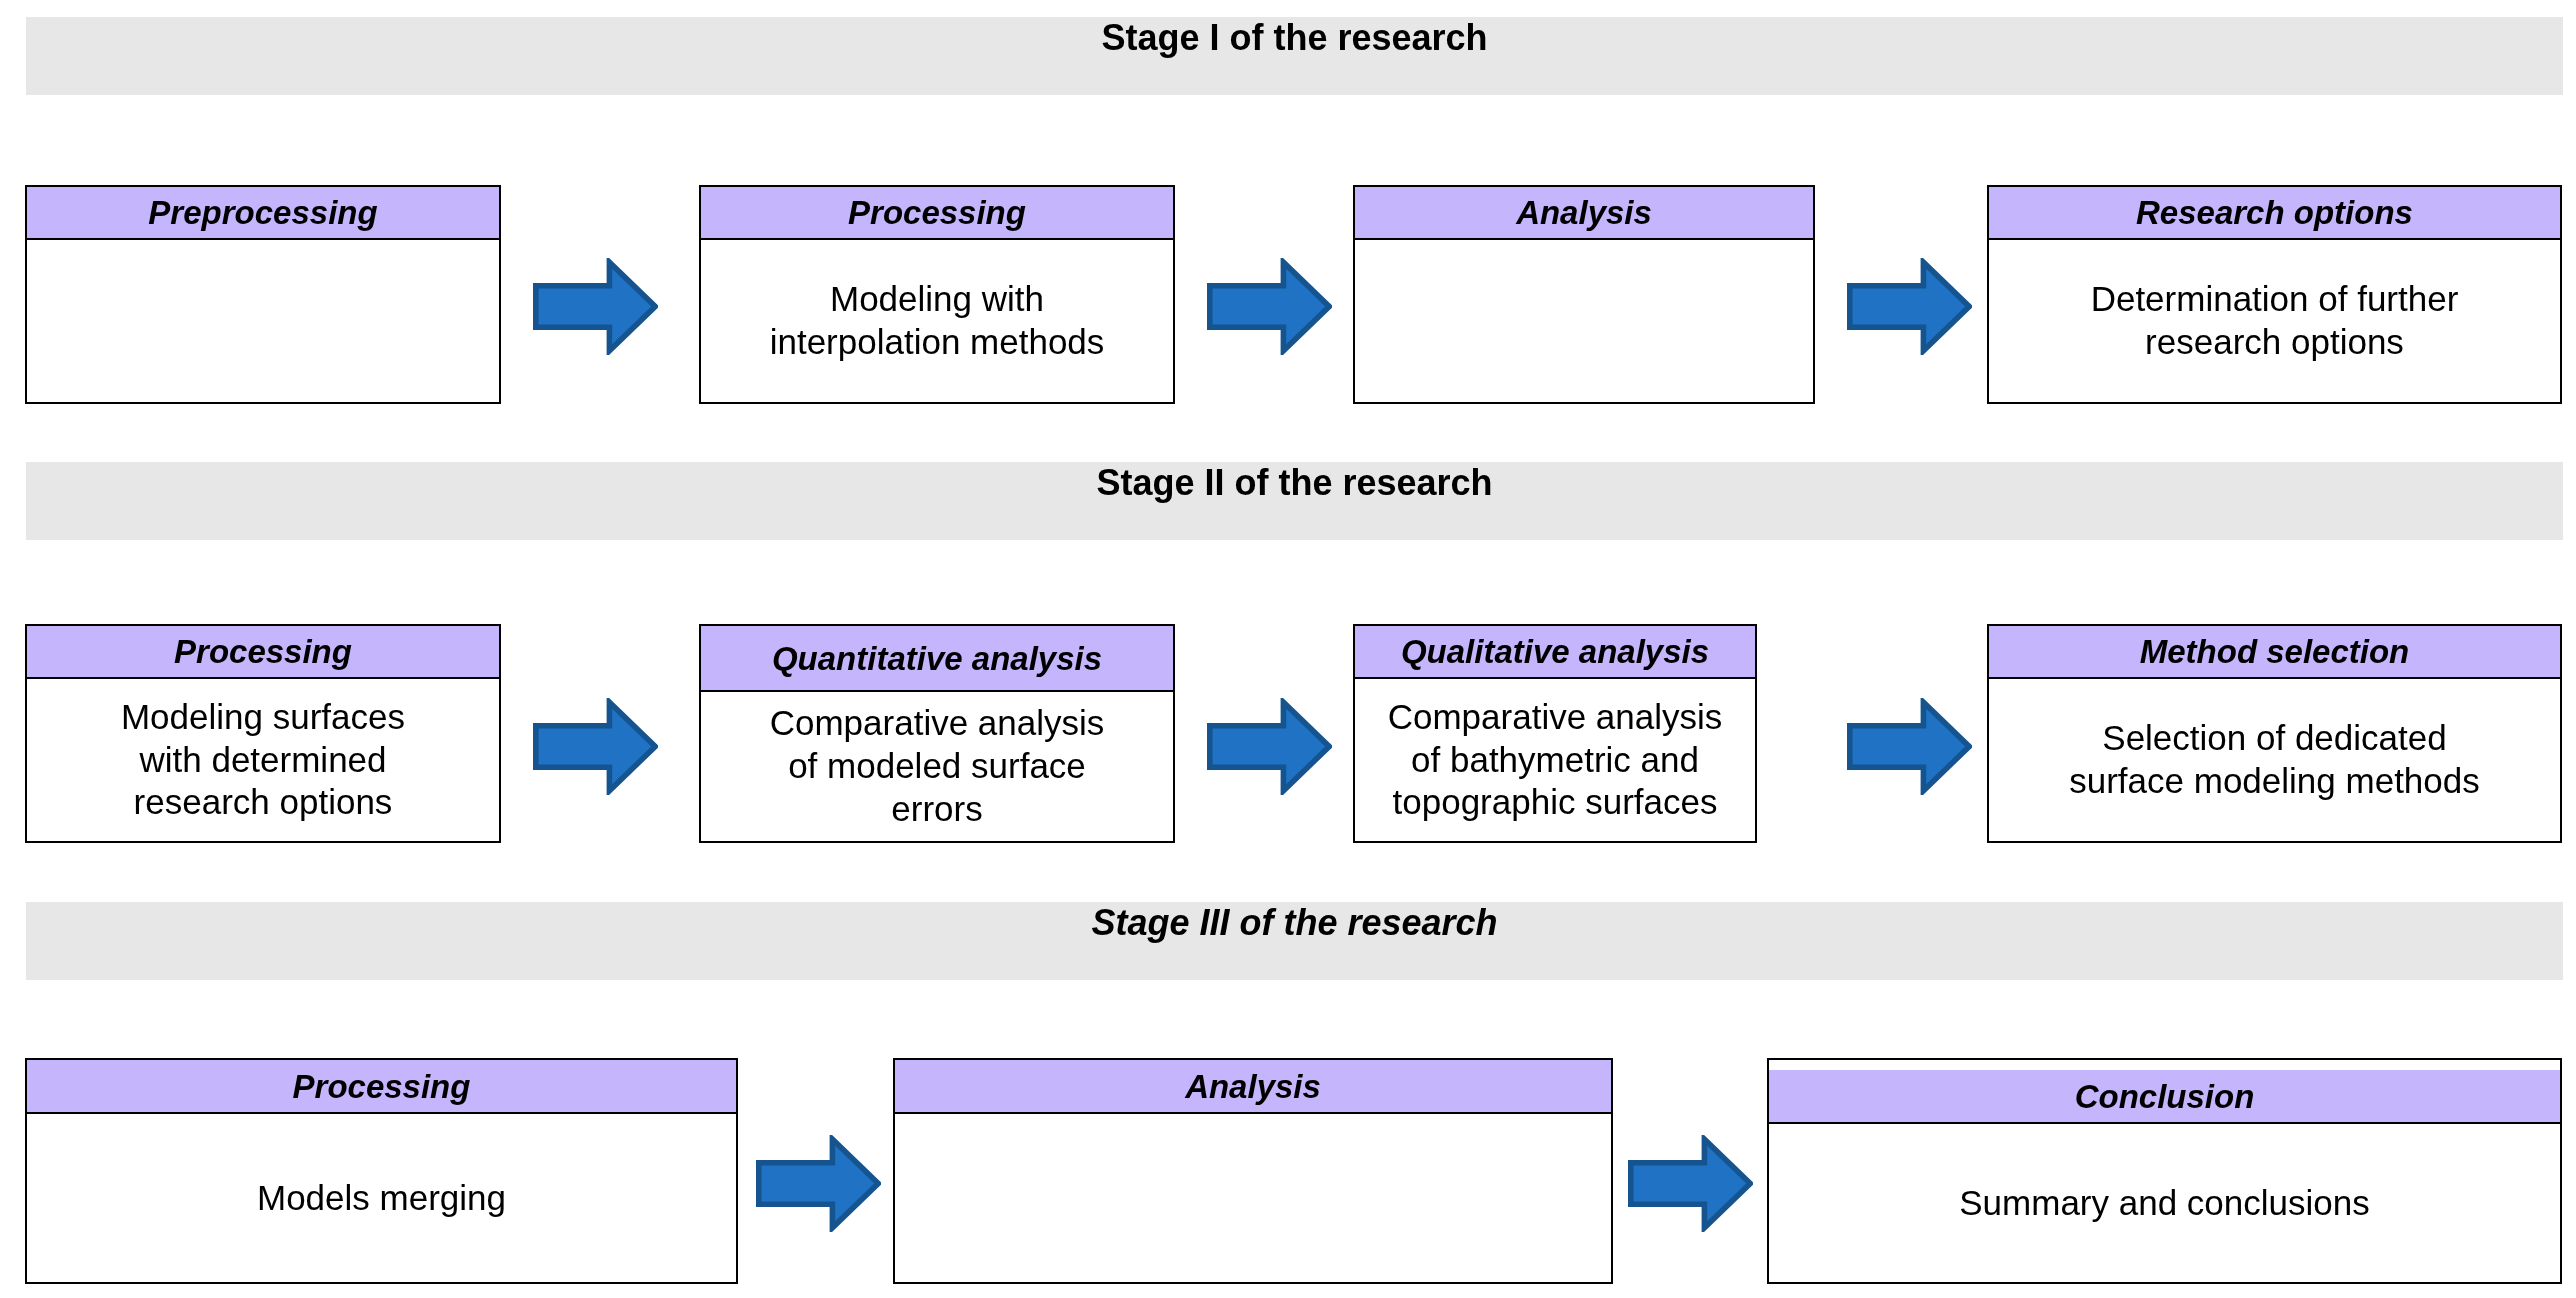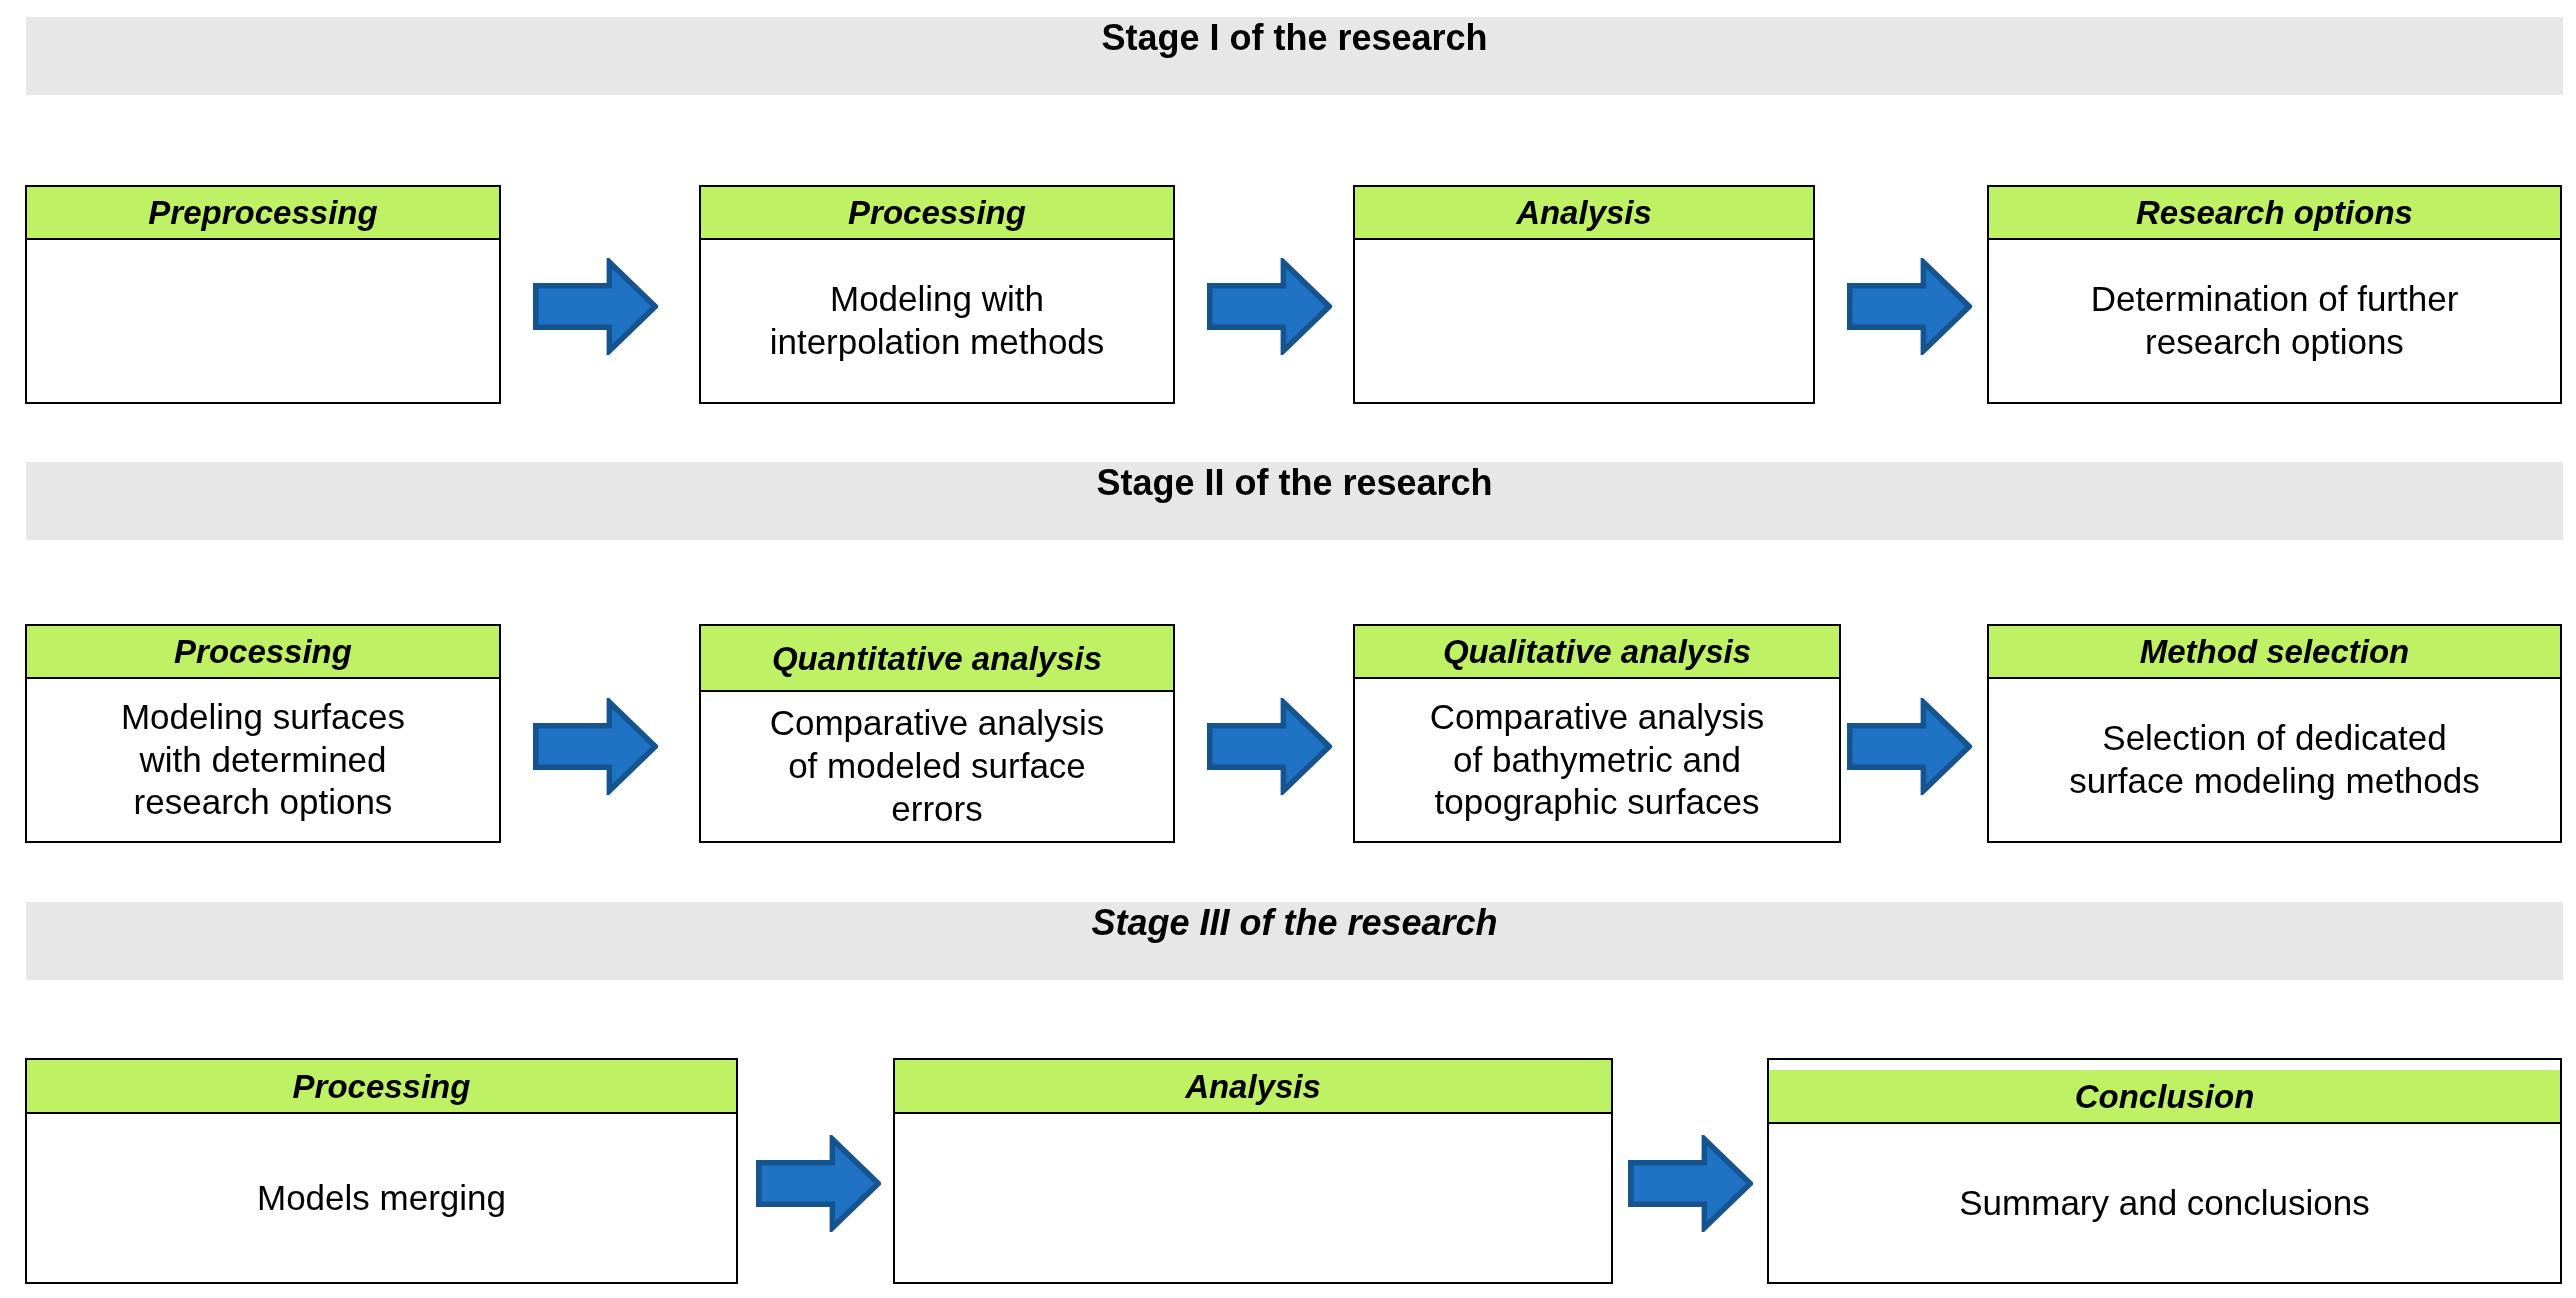--- a/index.html
+++ b/index.html
@@ -35,21 +35,21 @@
   
   .proc-box {
     position: absolute;
     box-sizing: border-box;
     border: 2.8px solid #000000;
     background: #ffffff;
     display: flex;
     flex-direction: column;
   }
   .proc-head {
-    background: #bef264;
+    background: #c4b5fd;
     border-bottom: 2.8px solid #000000;
     box-sizing: border-box;
     display: flex;
     align-items: center;
     justify-content: center;
     flex: 0 0 auto;
   }
   .proc-head-label {
     font-size: 33px;
     font-weight: bold;
@@ -172,21 +172,21 @@
 errors</span>
   </div>
 </div>
 
 <div class="arrow" style="left:1207px; top:698px; width:125px; height:97px;">
   <svg viewBox="0 0 180 140" preserveAspectRatio="none">
     <polygon points="4,40 110,40 110,6 176,70 110,134 110,100 4,100" fill="#1f72c4" stroke="#16548f" stroke-width="8" stroke-linejoin="miter"></polygon>
   </svg>
 </div>
 
-<div class="proc-box" style="left:1353px; top:624px; width:488px; height:219px;">
+<div class="proc-box" style="left:1353px; top:624px; width:404px; height:219px;">
   <div class="proc-head" style="height:53px;">
     <span class="proc-head-label">Qualitative analysis</span>
   </div>
   <div class="proc-body">
     <span class="proc-body-label">Comparative analysis
 of bathymetric and
 topographic surfaces</span>
   </div>
 </div>
 

